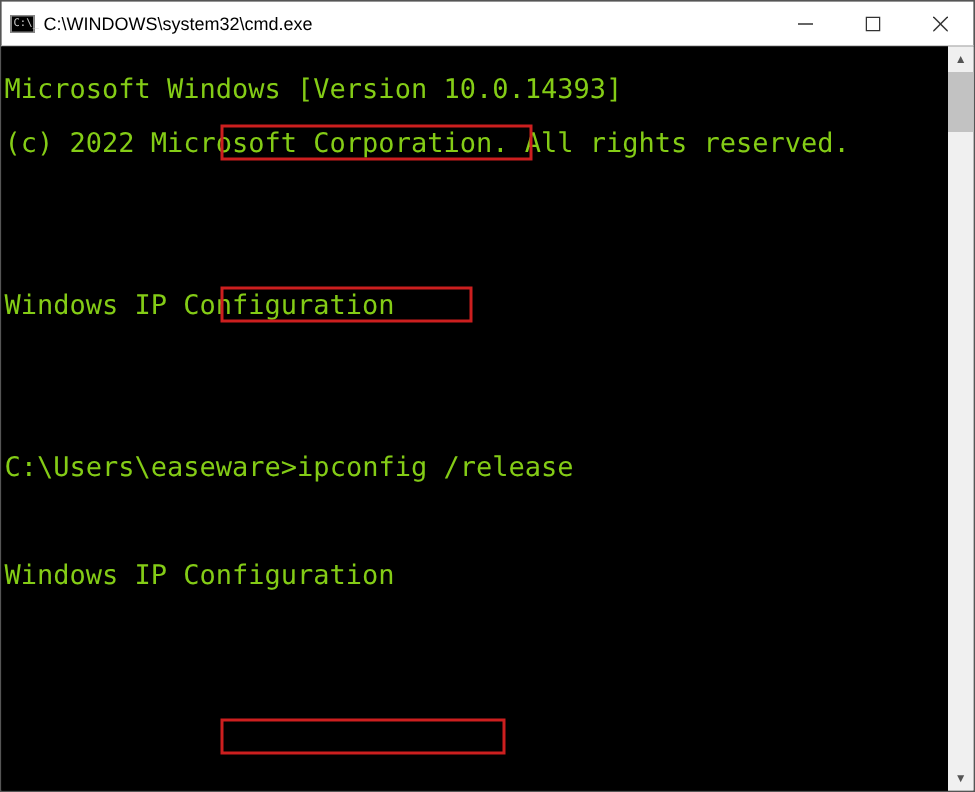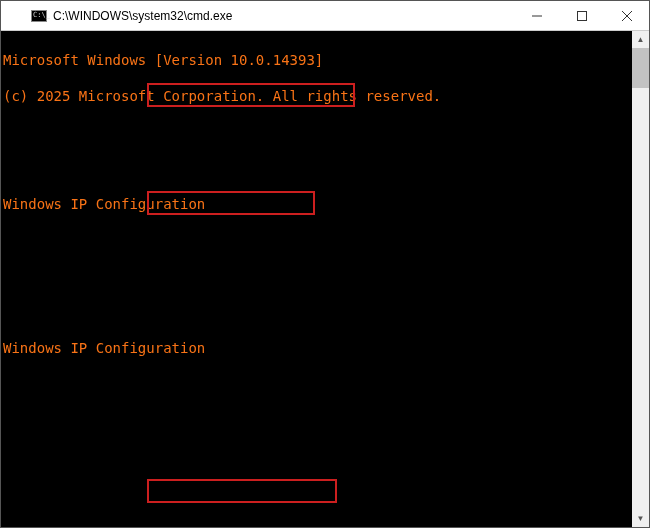--- a/index.html
+++ b/index.html
@@ -18,21 +18,20 @@
     position: relative;
   }
   .titlebar {
     background: #fff;
     height: 30px;
     display: flex;
     align-items: center;
     border-bottom: 1px solid #ccc;
     color: #000;
     font-size: 12px;
-    padding-left: 24px;
   }
   .titlebar-icon {
     width: 16px;
     height: 12px;
     margin-left: 6px;
     margin-right: 6px;
     background: #000;
     border: 1px solid #888;
     position: relative;
   }
@@ -93,23 +92,23 @@
     width: 100%;
     background: #c2c2c2;
   }
   .terminal {
     position: absolute;
     left: 0;
     right: 17px;
     top: 0;
     bottom: 0;
     background: #000;
-    color: #f97316;
+    color: #84cc16;
     font-family: Consolas, "Lucida Console", monospace;
-    font-size: 14px;
+    font-size: 18px;
     line-height: 18px;
     padding: 2px 2px;
     white-space: pre;
     overflow: hidden;
   }
   .line { white-space: pre; height: 18px; }
   .emptyline { height: 18px; }
   .prompt { display: inline; }
   .cmd-hl {
     position: absolute;
@@ -141,26 +140,27 @@
             <line x1="0" y1="0" x2="10" y2="10" stroke="currentColor" stroke-width="1"></line>
             <line x1="10" y1="0" x2="0" y2="10" stroke="currentColor" stroke-width="1"></line>
           </svg>
       </div>
     </div>
   </div>
 
   <div class="terminal-area">
     <div class="terminal">
 <div class="line">Microsoft Windows [Version 10.0.14393]</div>
-<div class="line">(c) 2025 Microsoft Corporation. All rights reserved.</div>
+<div class="line">(c) 2022 Microsoft Corporation. All rights reserved.</div>
 <div class="emptyline"></div>
 <div class="emptyline"></div>
 <div class="line">Windows IP Configuration</div>
 <div class="emptyline"></div>
 <div class="emptyline"></div>
+<div class="line"><span class="prompt">C:\Users\easeware&gt;</span><span>ipconfig /release</span></div>
 <div class="emptyline"></div>
 <div class="line">Windows IP Configuration</div>
 <div class="emptyline"></div>
 <div class="emptyline"></div>
 
 
 
 
 
 

